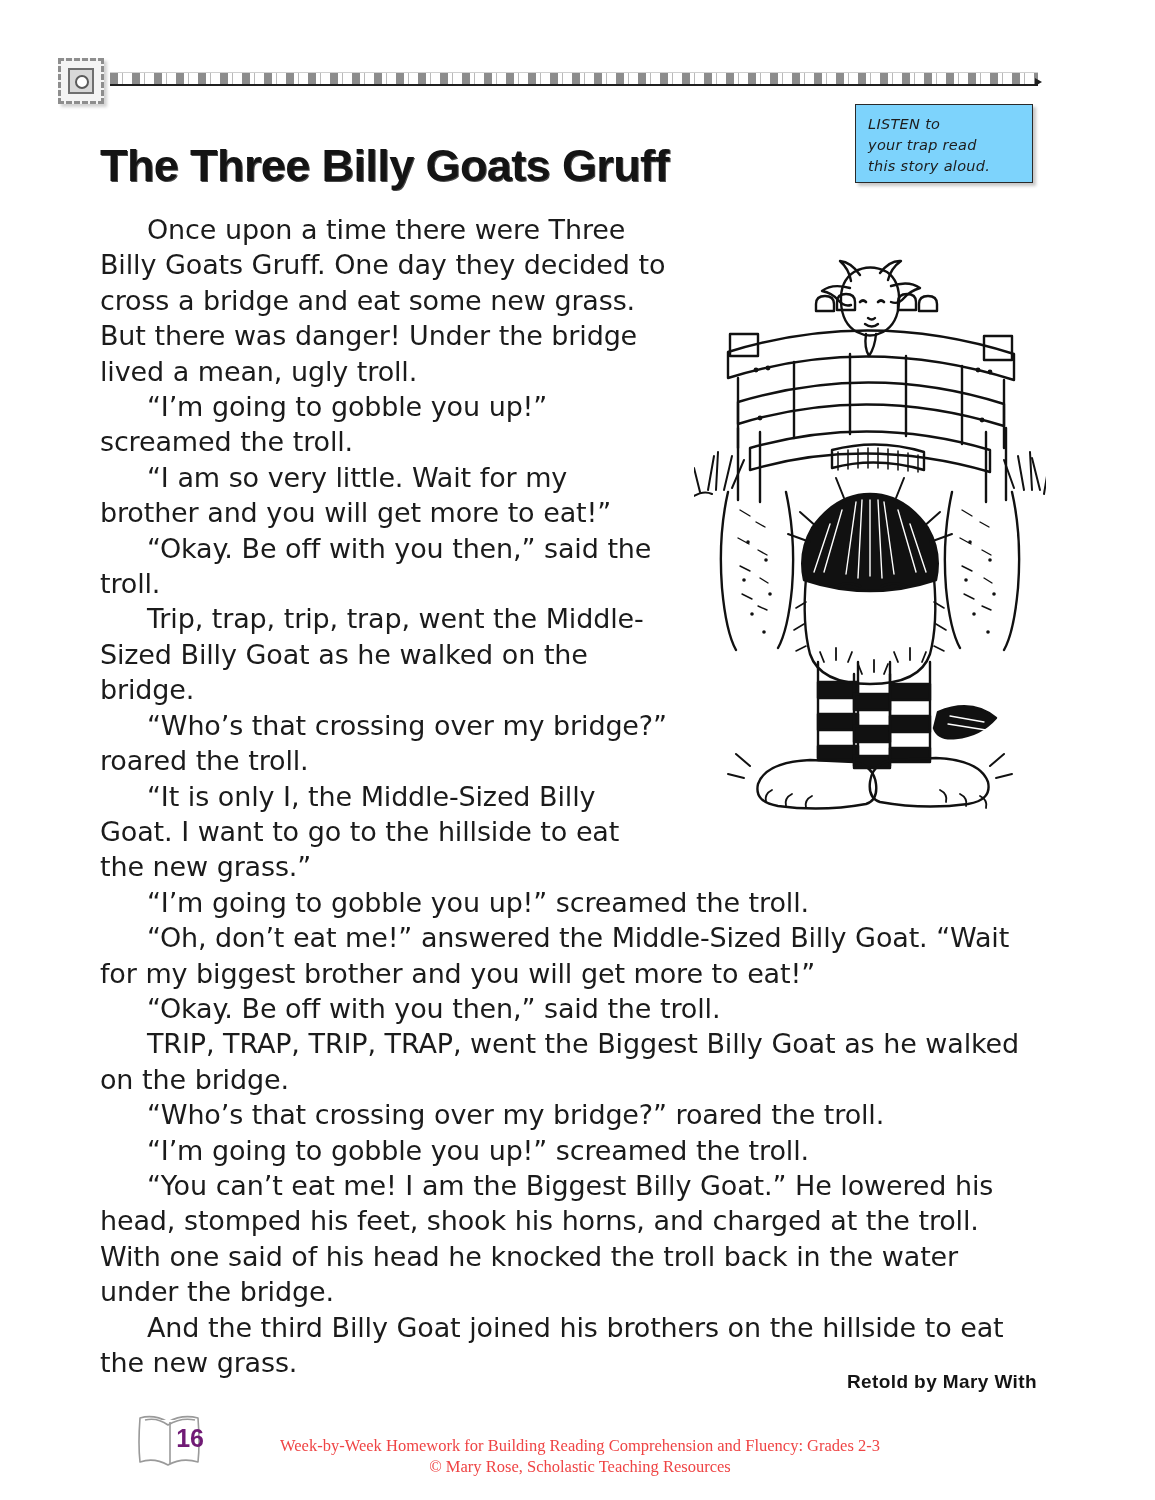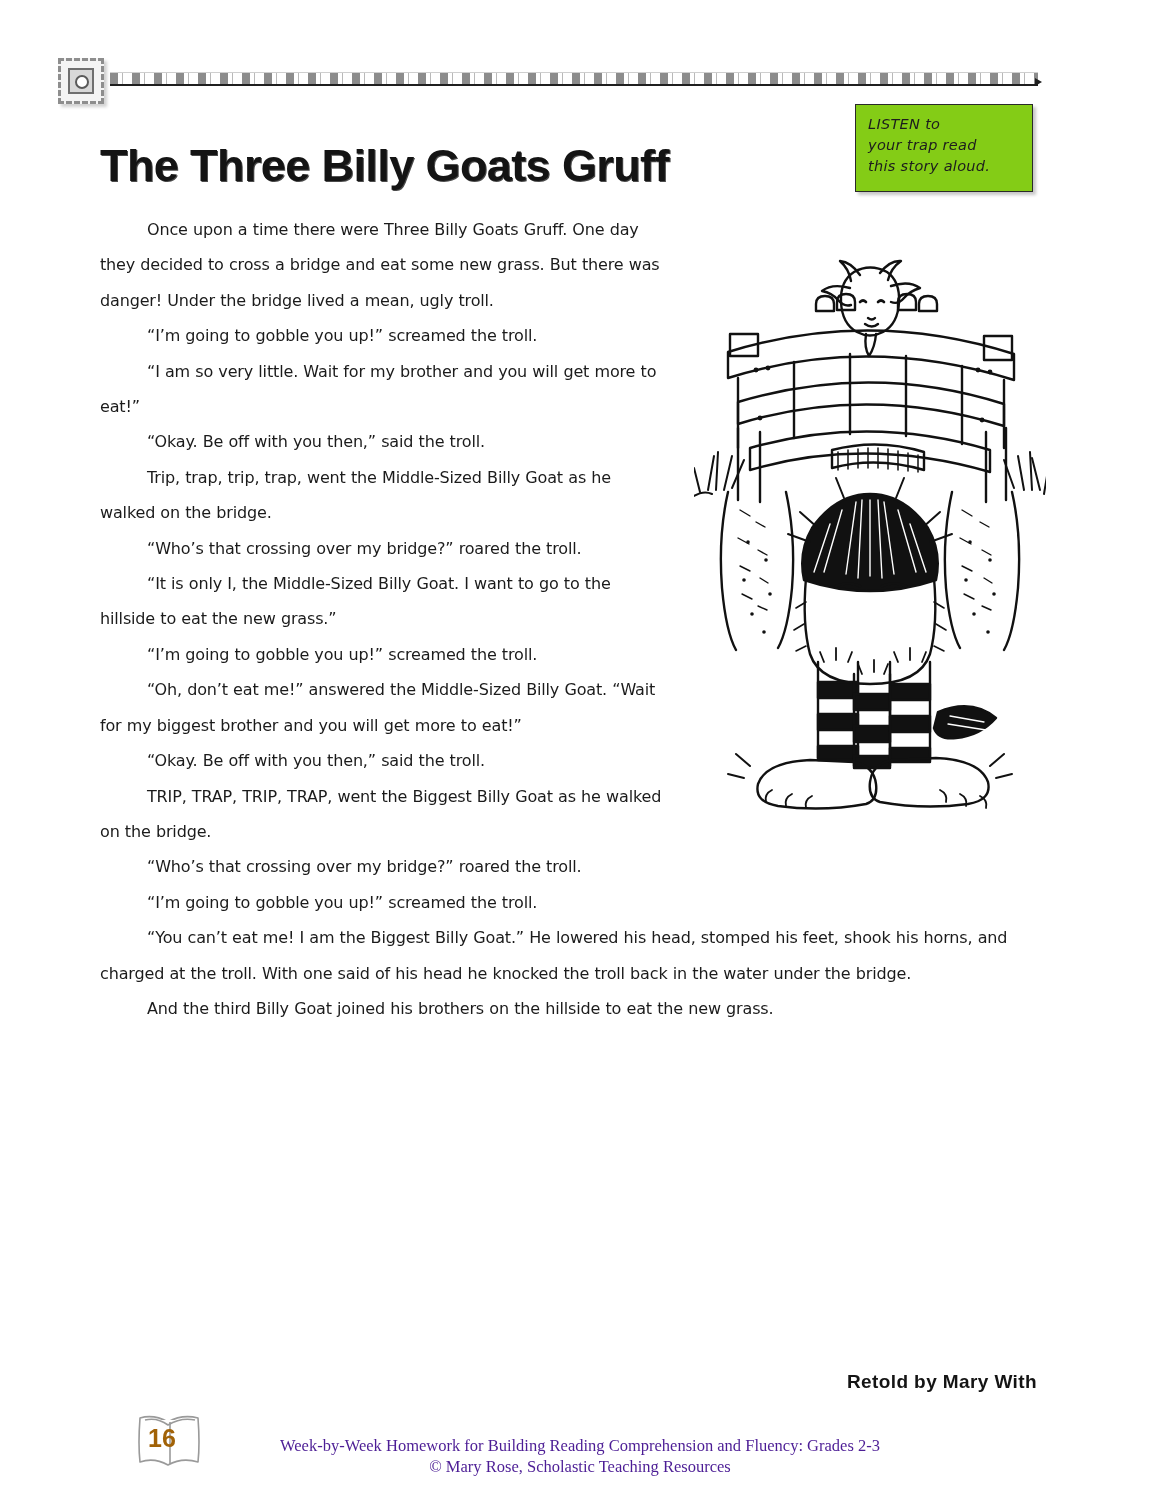--- a/index.html
+++ b/index.html
@@ -99,23 +99,23 @@
     white-space: nowrap;
     text-shadow: 1px 1px 0 #4a4a4a;
   }
 
   
   .note-box {
     position: absolute;
     left: 855px;
     top: 104px;
     width: 178px;
-    height: 88px;
+    height: 79px;
     border: 1.5px solid #2a2a2a;
-    background: #84cc16;
+    background: #7dd3fc;
     box-shadow: 3px 3px 3px rgba(0,0,0,0.22);
     box-sizing: border-box;
     padding: 9px 10px 0 12px;
   }
   .note-line {
     font-family: "DejaVu Sans", sans-serif;
     font-size: 14.5px;
     font-style: italic;
     line-height: 21px;
     color: #1d1d1d;
@@ -142,21 +142,21 @@
   }
   .float-illo {
     float: right;
     width: 368px;
     height: 638px;
     shape-outside: inset(0);
   }
   .story p {
     margin: 0;
     font-family: "DejaVu Sans", sans-serif;
-    font-size: 16px;
+    font-size: 27px;
     line-height: 35.4px;
     text-indent: 47px;
     color: #1b1b1b;
     letter-spacing: -0.15px;
     word-spacing: 0.3px;
   }
 
   
   .byline {
     position: absolute;
@@ -174,41 +174,41 @@
   .page-badge {
     position: absolute;
     left: 136px;
     top: 1410px;
     width: 68px;
     height: 58px;
   }
   .page-badge svg { display: block; width: 100%; height: 100%; }
   .page-badge-num {
     position: absolute;
-    left: 12px;
+    left: 0;
     top: 14px;
     width: 68px;
-    text-align: left;
+    text-align: right;
     font-family: "Liberation Sans", sans-serif;
     font-weight: bold;
     font-size: 25px;
-    color: #a16207;
+    color: #701a75;
   }
 
   
   .footer {
     position: absolute;
     left: 200px;
     top: 1435px;
     width: 760px;
     text-align: center;
     font-family: "Liberation Serif", serif;
     font-size: 16.5px;
     line-height: 21px;
-    color: #4c1d95;
+    color: #ef4444;
   }
 </style>
 </head>
 <body>
 
 <div class="page">
 
   <div class="ruler-wrap">
     <div class="ruler-knob">
       <div class="ruler-knob-inner">

